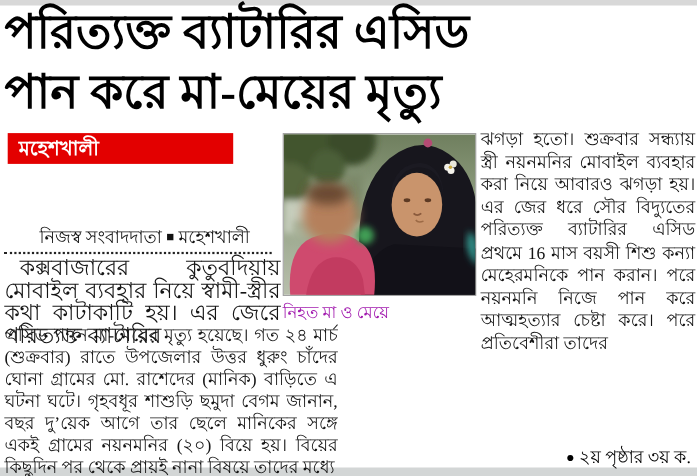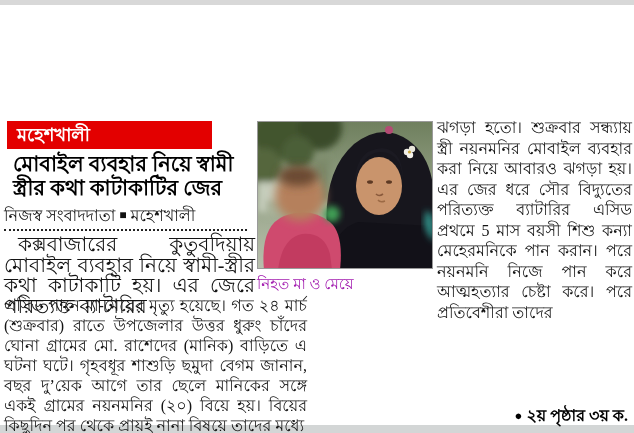--- a/index.html
+++ b/index.html
@@ -35,21 +35,21 @@
   .section-banner span {
     color: #ffffff; font-size: 18px; font-weight: 700; line-height: 28px;
   }
   .subhead {
     position: absolute; left: 13px; top: 152px; width: 255px;
     font-size: 21px; font-weight: 700; line-height: 24px; color: #000000;
   }
   .subhead div { white-space: nowrap; }
   .byline {
     position: absolute; left: 4px; top: 203px; width: 255px;
-    font-size: 16px; color: #111111; white-space: nowrap;
+    font-size: 16px; color: #111111; white-space: nowrap; text-align: center;
   }
   .byline .sq { font-size: 12px; margin: 0 4px; position: relative; top: -2px; }
   .dotted {
     position: absolute; left: 4px; top: 229px; width: 243px; height: 0;
     border-top: 2px dotted #222222;
   }
   .body {
     text-align: justify;
     color: #141414;
   }
@@ -77,40 +77,40 @@
   .b-right1 {
     position: absolute; left: 437px; top: 118px; width: 195px;
     font-size: 16px; line-height: 20.5px;
   }
   .b-right2 {
     position: absolute; left: 310px; top: 305px; width: 322px;
     font-size: 16px; line-height: 20.5px; z-index: 2;
   }
   .continuation {
     position: absolute; right: 6px; top: 403px; z-index: 3;
-    font-size: 16px; font-weight: 700; color: #000000; white-space: nowrap;
+    font-size: 16px; font-weight: 400; color: #000000; white-space: nowrap;
   }
   .continuation .bullet { font-size: 13px; margin-right: 4px; position: relative; top: -1px; }
 </style>
 </head>
 <body>
 
 <div class="page">
 
   <div class="top-strip"></div>
 
+  <h1 class="headline">
+    <span class="hl">পরিত্যক্ত ব্যাটারির এসিড</span>
+    <span class="hl">পান করে মা-মেয়ের মৃত্যু</span>
+  </h1>
 
   <div class="section-banner" style="background:#e30000;">
     <span>মহেশখালী</span>
   </div>
 
-  <div class="subhead">
-    <div>মোবাইল ব্যবহার নিয়ে স্বামী</div>
-    <div>স্ত্রীর কথা কাটাকাটির জের</div>
-  </div>
 
   <div class="byline">
     <span>নিজস্ব সংবাদদাতা</span><span class="sq">■</span><span>মহেশখালী</span>
   </div>
 
   <div class="dotted"></div>
 
   <p class="body b-left1">কক্সবাজারের কুতুবদিয়ায় মোবাইল ব্যবহার নিয়ে স্বামী-স্ত্রীর কথা কাটাকাটি হয়। এর জেরে পরিত্যক্ত ব্যাটারির</p>
 
   <p class="body b-left2">এসিড পানে মা-মেয়ের মৃত্যু হয়েছে। গত ২৪ মার্চ (শুক্রবার) রাতে উপজেলার উত্তর ধুরুং চাঁদের ঘোনা গ্রামের মো. রাশেদের (মানিক) বাড়িতে এ ঘটনা ঘটে। গৃহবধূর শাশুড়ি ছমুদা বেগম জানান, বছর দু’য়েক আগে তার ছেলে মানিকের সঙ্গে একই গ্রামের নয়নমনির (২০) বিয়ে হয়। বিয়ের কিছুদিন পর থেকে প্রায়ই নানা বিষয়ে তাদের মধ্যে</p>
@@ -166,21 +166,21 @@
           <circle cx="42" cy="74" r="25" fill="#b5805c" filter="url(#hard-blur)"></circle>
           <ellipse cx="40" cy="54" rx="20" ry="10" fill="#6b4a33" filter="url(#hard-blur)"></ellipse>
           <circle cx="74" cy="92" r="8" fill="#3f9e55" filter="url(#soft)"></circle>
         </g>
         <path d="M168 88 Q176 92 176 104 L176 120 Q166 110 166 98 Z" fill="#2e8b84" filter="url(#soft)"></path>
       </svg>
     </div>
     <figcaption class="caption">নিহত মা ও মেয়ে</figcaption>
   </figure>
 
-  <p class="body b-right1">ঝগড়া হতো। শুক্রবার সন্ধ্যায় স্ত্রী নয়নমনির মোবাইল ব্যবহার করা নিয়ে আবারও ঝগড়া হয়। এর জের ধরে সৌর বিদ্যুতের পরিত্যক্ত ব্যাটারির এসিড প্রথমে 5 মাস বয়সী শিশু কন্যা মেহেরমনিকে পান করান। পরে নয়নমনি নিজে পান করে আত্মহত্যার চেষ্টা করে। পরে প্রতিবেশীরা তাদের</p>
+  <p class="body b-right1">ঝগড়া হতো। শুক্রবার সন্ধ্যায় স্ত্রী নয়নমনির মোবাইল ব্যবহার করা নিয়ে আবারও ঝগড়া হয়। এর জের ধরে সৌর বিদ্যুতের পরিত্যক্ত ব্যাটারির এসিড প্রথমে 16 মাস বয়সী শিশু কন্যা মেহেরমনিকে পান করান। পরে নয়নমনি নিজে পান করে আত্মহত্যার চেষ্টা করে। পরে প্রতিবেশীরা তাদের</p>
 
 
   <div class="continuation">
     <span class="bullet">●</span><span>২য় পৃষ্ঠার ৩য় ক.</span>
   </div>
 
   <div class="bottom-strip"></div>
 
 </div>
 

